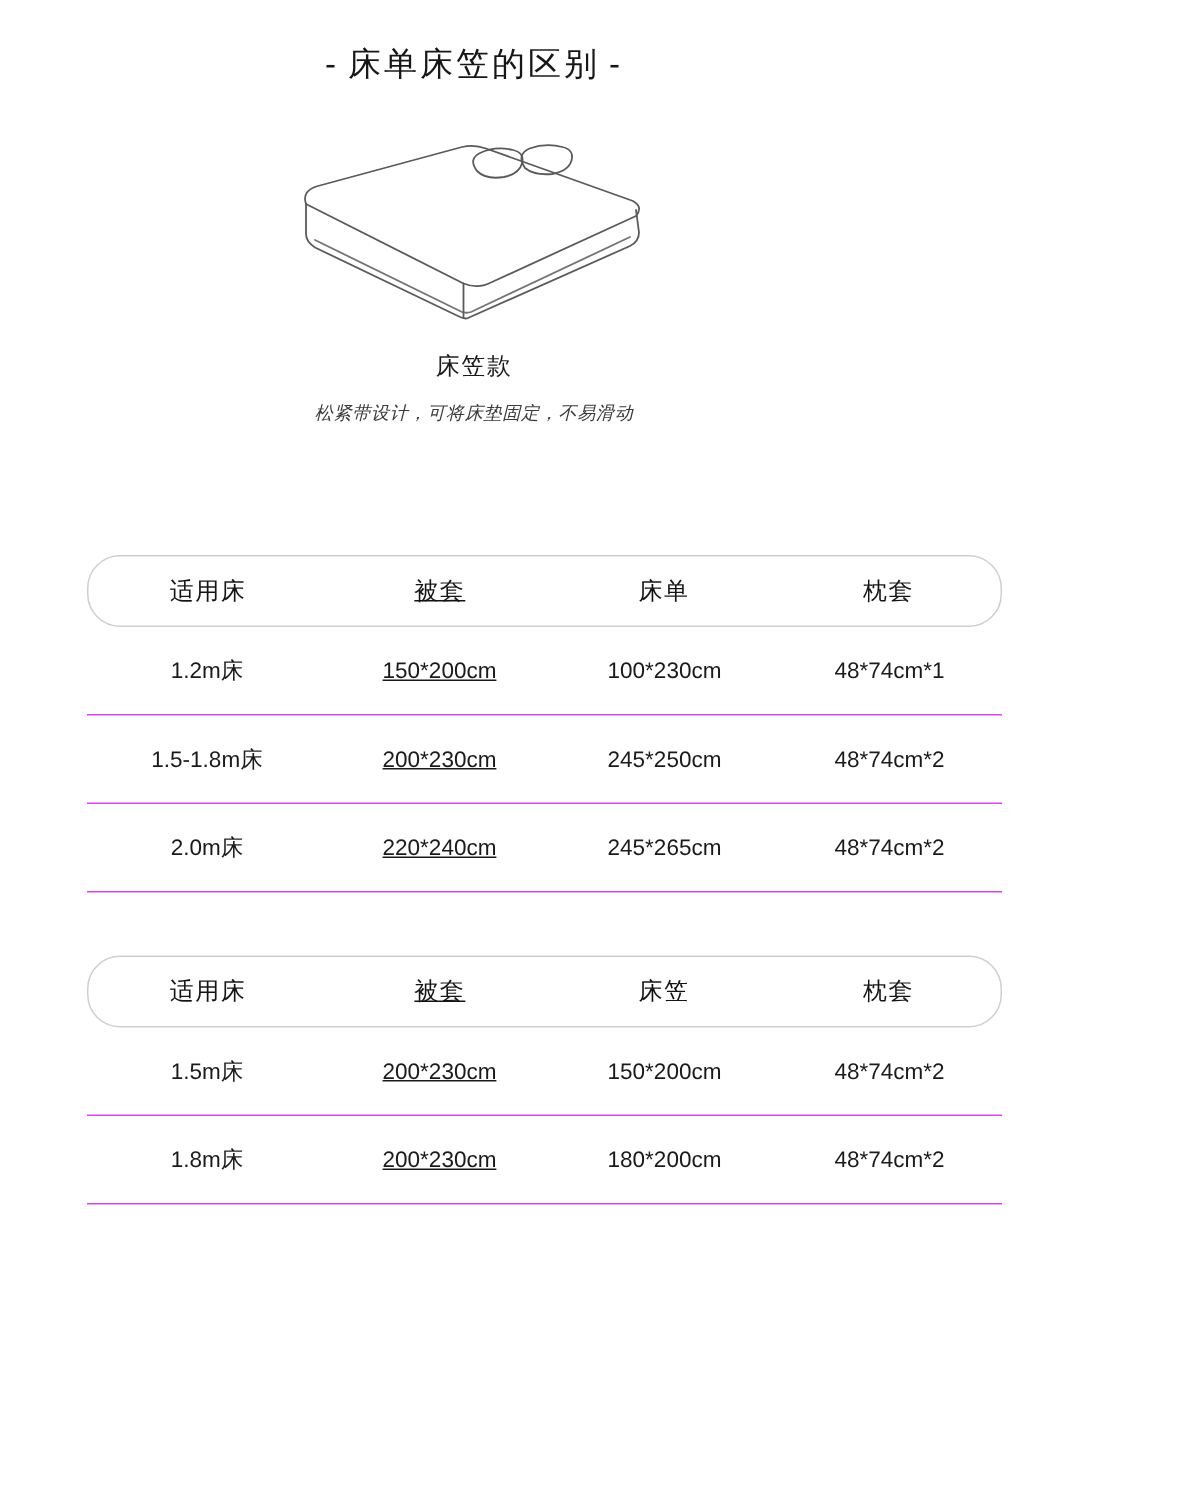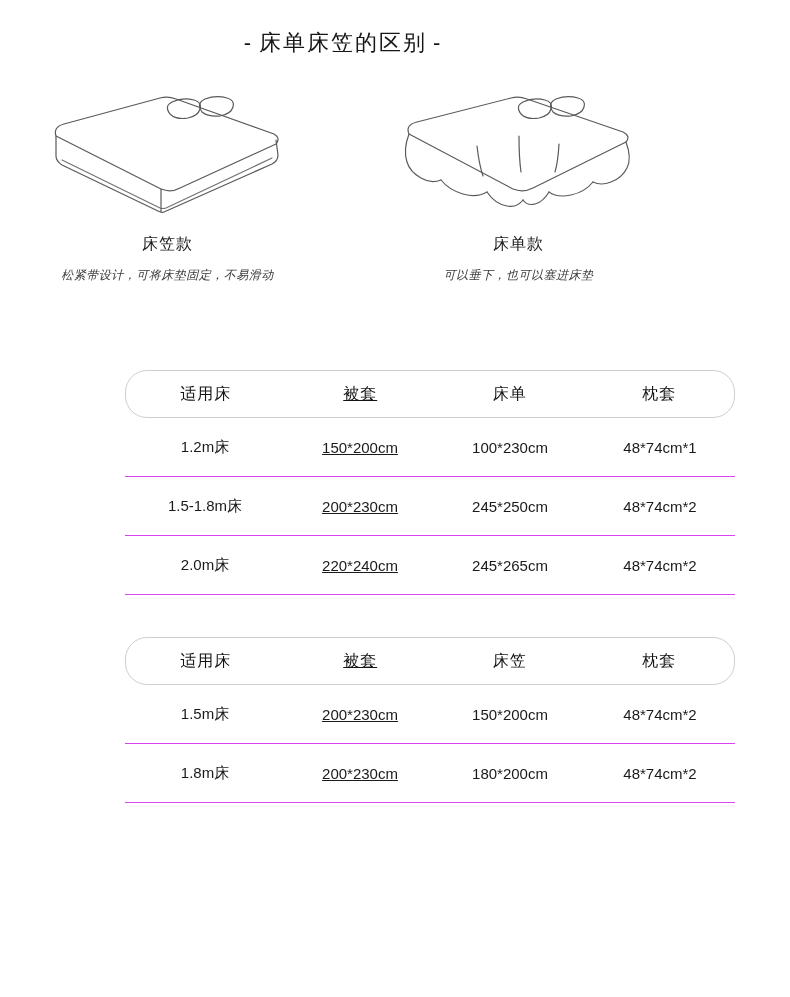--- a/index.html
+++ b/index.html
@@ -11,21 +11,20 @@
     height: 997px;
     background: #ffffff;
     font-family: "Liberation Sans", "DejaVu Sans", sans-serif;
     color: #1a1a1a;
     overflow: hidden;
   }
   .page {
     position: relative;
     width: 632px;
     height: 997px;
-    margin-left: 27px;
   }
 
   
   .title-row {
     text-align: center;
     padding-top: 28px;
   }
   .title {
     font-size: 22px;
     letter-spacing: 2px;
@@ -64,21 +63,21 @@
     font-size: 12px;
     color: #3a3a3a;
     margin-top: 12px;
     letter-spacing: 0.5px;
     font-style: italic;
   }
 
   
   .tables {
     margin-top: 86px;
-    padding: 0 98px;
+    padding: 0 58px;
   }
   .spec-table {
     width: 610px;
     margin: 0 auto;
   }
   .spec-table + .spec-table {
     margin-top: 42px;
   }
   .thead {
     border: 1px solid #cfcfcf;
@@ -134,45 +133,20 @@
           <path d="M113 105 L113 128"></path>
           <path d="M8 52 L8 72 q0 5 6 9 L110 127 q4 2 6 1 L224 80 q6 -3 6 -9 L228 56"></path>
 
           <path d="M14 76 L112 124 q3 1 6 0 L224 74" stroke-dasharray="0" opacity="0.85"></path>
         </g>
       </svg>
       <div class="illus-label">床笠款</div>
       <div class="illus-desc">松紧带设计，可将床垫固定，不易滑动</div>
     </div>
 
-    <div class="illus-col">
-      <svg class="illus-svg" width="240" height="140" viewBox="0 0 240 140">
-        <g fill="none" stroke="#5a5a5a" stroke-width="1.2" stroke-linejoin="round" stroke-linecap="round">
-
-          <path d="M122 30 q-6 -8 2 -12 q10 -5 22 -2 q8 2 6 9 q-2 7 -12 9 q-12 2 -18 -4 z"></path>
-          <path d="M154 28 q-6 -9 3 -13 q11 -4 22 -1 q8 2 6 9 q-2 7 -13 9 q-12 1 -18 -4 z"></path>
-
-          <path d="M10 50 q-4 -9 8 -12 L112 14 q8 -2 16 1 L224 48 q8 4 3 10 L134 104 q-10 5 -20 1 z"></path>
-
-          <path d="M10 50 q-6 16 -2 28 q3 10 14 16 q10 6 20 2"></path>
-          <path d="M42 96 q8 10 22 14 q14 4 24 -2"></path>
-          <path d="M88 108 q8 12 20 14 q10 2 16 -6"></path>
-
-          <path d="M227 58 q6 16 1 26 q-5 10 -16 14 q-10 4 -18 0"></path>
-          <path d="M194 98 q-8 10 -22 13 q-14 3 -22 -3"></path>
-          <path d="M150 108 q-6 10 -14 12 q-8 2 -12 -4"></path>
-
-          <path d="M78 62 q2 18 6 30"></path>
-          <path d="M120 52 q0 22 2 36"></path>
-          <path d="M160 60 q-1 18 -4 28"></path>
-        </g>
-      </svg>
-      <div class="illus-label">床单款</div>
-      <div class="illus-desc">可以垂下，也可以塞进床垫</div>
-    </div>
 
   </div>
 
   <div class="tables">
 
     <div class="spec-table">
       <div class="thead">
         <div class="cell c0">适用床</div>
         <div class="cell c1">被套</div>
         <div class="cell c2">床单</div>

